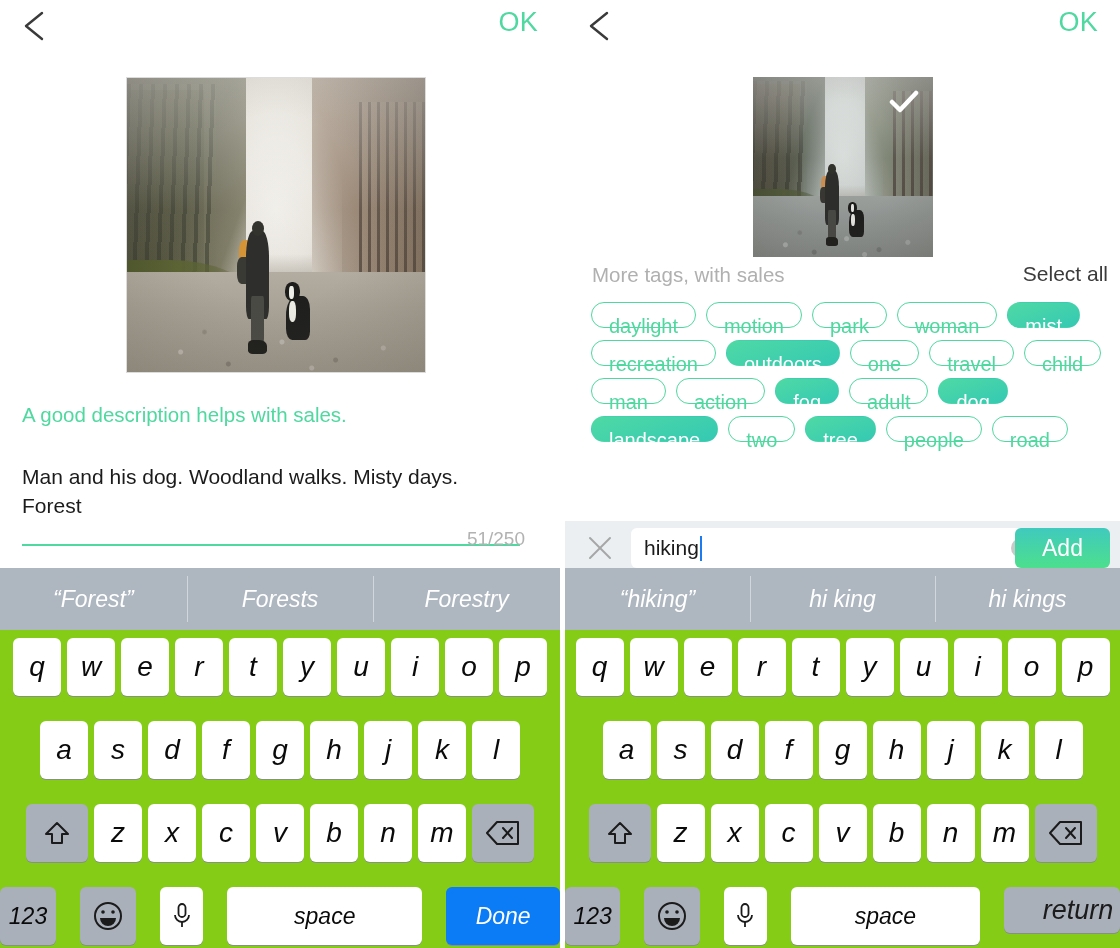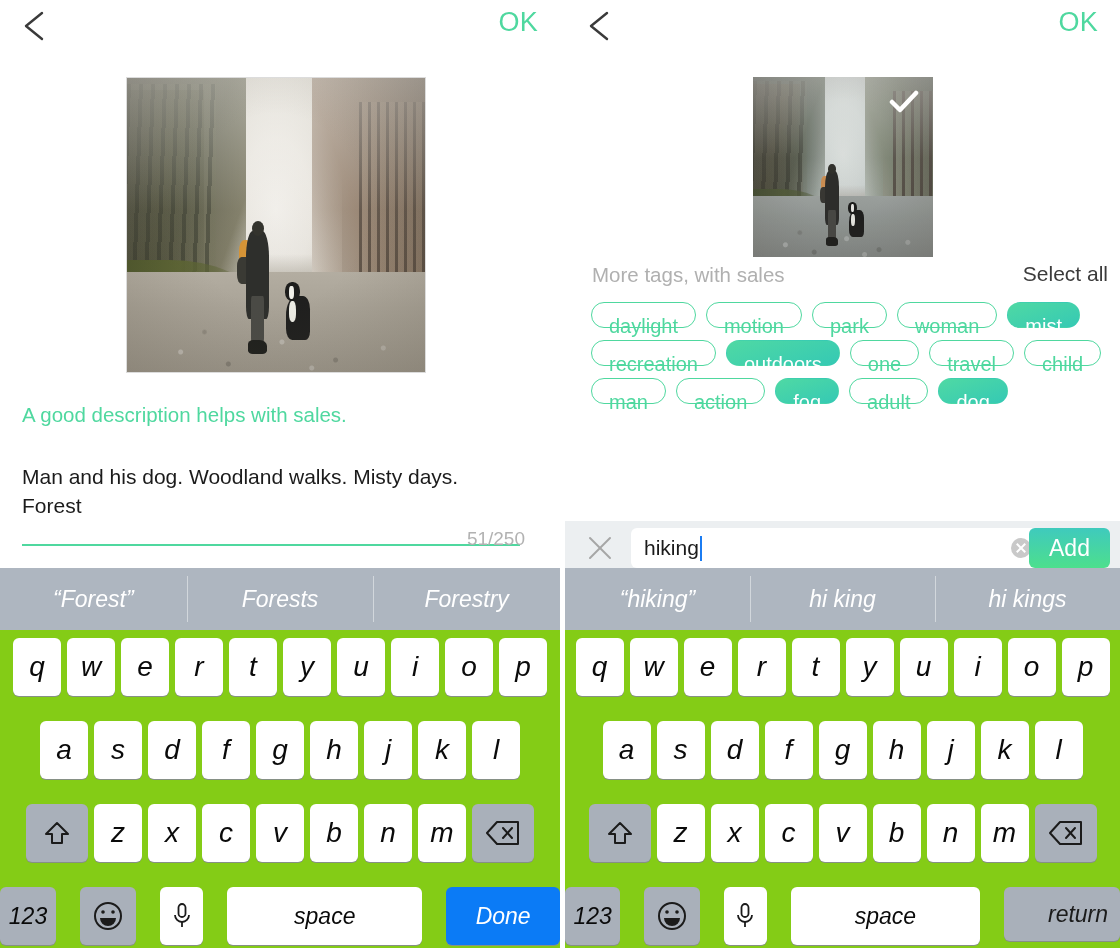--- a/index.html
+++ b/index.html
@@ -151,21 +151,21 @@
   }
   .clear-btn{
     position:absolute;right:10px;top:10px;width:20px;height:20px;border-radius:50%;
     background:#c9c9c9;cursor:pointer;
   }
   .clear-btn:before,.clear-btn:after{
     content:"";position:absolute;left:4px;top:9px;width:12px;height:2px;background:#fff;
   }
   .clear-btn:before{transform:rotate(45deg);} .clear-btn:after{transform:rotate(-45deg);}
   .add-btn{
-    position:absolute;right:10px;top:7px;width:81px;height:40px;border-radius:6px;
+    position:absolute;right:10px;top:7px;width:95px;height:40px;border-radius:6px;
     background:linear-gradient(to bottom,#3fcabd 0%,#4ddf8d 100%);
     color:#fff;font-size:23px;line-height:40px;text-align:center;cursor:pointer;
   }
 
   
   .kb{position:absolute;left:0;bottom:0;width:100%;height:380px;background:#84cc16;font-style:italic;}
   .kb.left{width:560px;} .kb.right{width:555px;}
   .sugg{
     position:absolute;left:0;top:0;width:100%;height:62px;
     background:#aeb6c0;display:flex;
@@ -189,21 +189,21 @@
   }
   .key.letter{width:48px;height:58px;}
   .key.dark{background:#a9b0ba;}
   .key.mod{width:62px;height:58px;}
   .key.space{width:216px;height:58px;font-size:23px;}
   .key.space-r{width:212px;height:58px;font-size:23px;}
   .key.small{width:62px;height:58px;font-size:23px;}
   .key.emoji{width:62px;height:58px;font-size:28px;background:#a9b0ba;}
   .key.mic{width:48px;height:58px;}
   .key.done{width:126px;height:58px;background:#0b7bf6;color:#fff;font-size:23px;}
-  .key.return{width:126px;height:54px;background:#a9b0ba;color:#1b1b1b;font-size:23px;padding-left:32px;}
+  .key.return{width:126px;height:46px;background:#a9b0ba;color:#1b1b1b;font-size:27px;padding-left:32px;}
   .key svg{display:block;}
 </style>
 </head>
 <body>
 
 <div class="screen">
 
   <div class="panel panel-left">
 
     <div class="navbar">
@@ -383,20 +383,27 @@
         <div class="tag off">travel</div>
         <div class="tag off">child</div>
       </div>
       <div class="tag-row">
         <div class="tag off">man</div>
         <div class="tag off">action</div>
         <div class="tag on">fog</div>
         <div class="tag off">adult</div>
         <div class="tag on">dog</div>
       </div>
+      <div class="tag-row">
+        <div class="tag on">landscape</div>
+        <div class="tag off">two</div>
+        <div class="tag on">tree</div>
+        <div class="tag off">people</div>
+        <div class="tag off">road</div>
+      </div>
     </div>
 
     <div class="input-bar">
       <div class="close-x">
         <svg width="26" height="26" viewBox="0 0 26 26">
             <line x1="3" y1="3" x2="23" y2="23" stroke="#a6a6a6" stroke-width="2" stroke-linecap="round"></line>
             <line x1="23" y1="3" x2="3" y2="23" stroke="#a6a6a6" stroke-width="2" stroke-linecap="round"></line>
           </svg>
       </div>
       <div class="tag-input">

